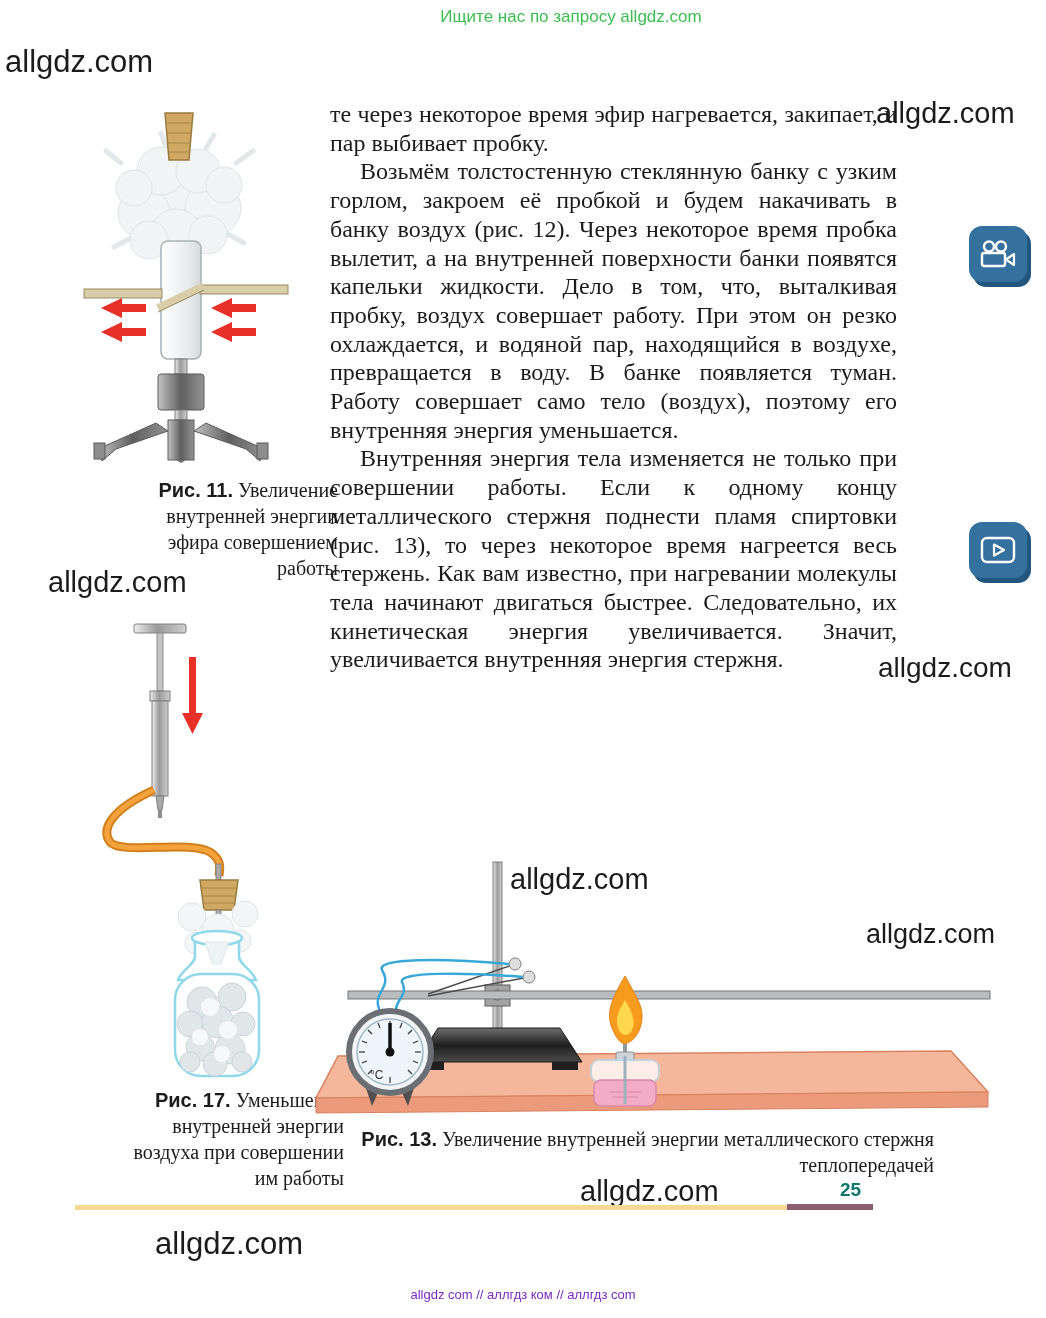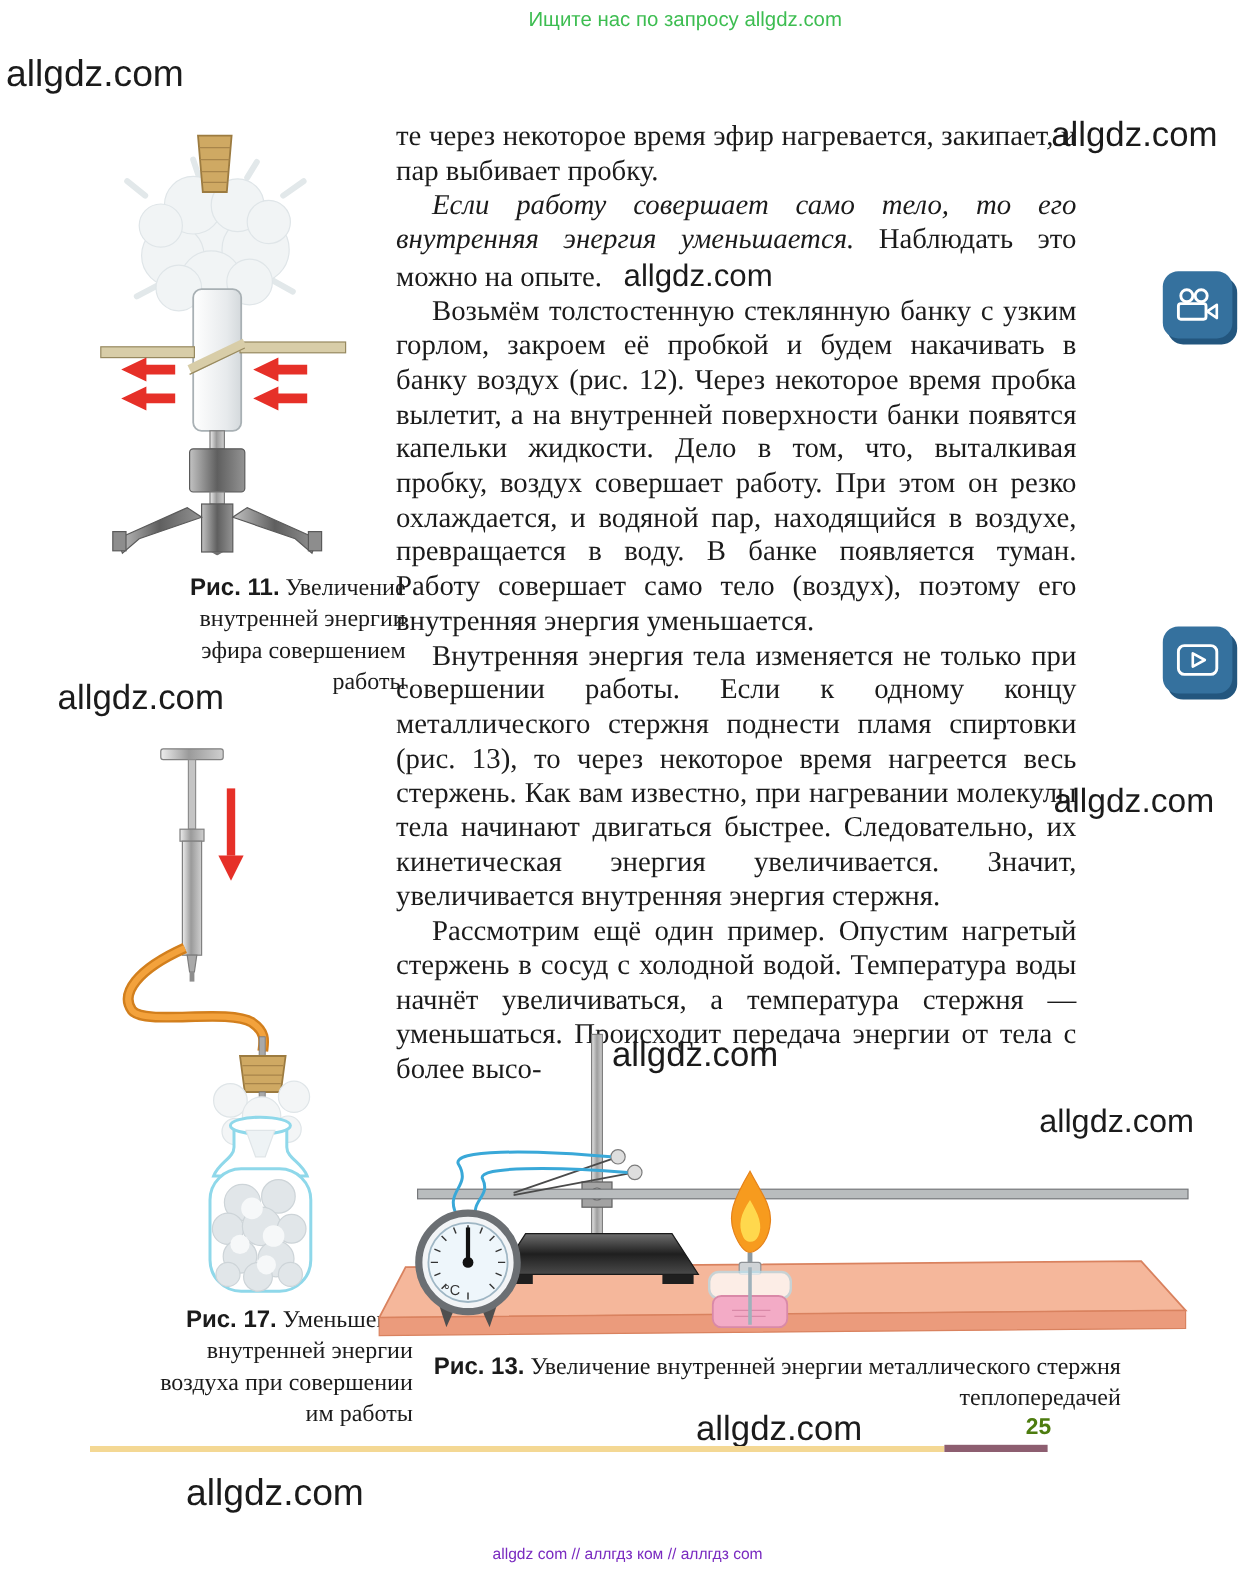--- a/index.html
+++ b/index.html
@@ -30,22 +30,22 @@
   .fig{position:absolute;}
   .fig-11{left:76px;top:93px;}
   .fig-12{left:72px;top:612px;}
   .fig-13{left:310px;top:860px;}
   .side-btn{position:absolute;width:58px;height:56px;background:#35719e;border-radius:13px;
         box-shadow:4px 5px 0 #23567e;display:flex;align-items:center;justify-content:center;cursor:pointer;}
   .btn-video{left:969px;top:226px;}
   .btn-play{left:969px;top:522px;}
   .rule-yellow{position:absolute;left:75px;top:1205px;width:712px;height:5px;background:#f4d894;}
   .rule-purple{position:absolute;left:787px;top:1204px;width:86px;height:6px;background:#8d5e70;}
-  .pagenum{position:absolute;left:840px;top:1179px;width:36px;text-align:right;
-        font-family:"Liberation Sans",sans-serif;font-weight:bold;font-size:19px;color:#4d7c0f;}
+  .pagenum{position:absolute;left:840px;top:1179px;width:36px;
+        font-family:"Liberation Sans",sans-serif;font-weight:bold;font-size:19px;color:#0f766e;}
   .footer-links{position:absolute;top:1287px;left:0;width:100%;text-align:center;
         font-family:"Liberation Sans",sans-serif;font-size:13px;color:#7a2bc0;}
 </style>
 </head>
 <body>
 
 <div class="page">
 
   <div class="header-notice">Ищите нас по запросу allgdz.com</div>
 
@@ -219,24 +219,22 @@
     </svg>
   </div>
 
   <div class="caption cap-12">
     <span class="cap-label">Рис. 17.</span>
     <span>Уменьшение внутренней энергии воздуха при совершении им работы</span>
   </div>
 
   <div class="maincol">
     <p>те через некоторое время эфир нагревается, закипает, и пар выбивает пробку.</p>
-    <p class="indent"><span class="ital">Если работу совершает само тело, то его внутренняя энергия уменьшается.</span><span> Наблюдать это можно на опыте.</span><span class="wm-inline">allgdz.com</span></p>
     <p class="indent">Возьмём толстостенную стеклянную банку с узким горлом, закроем её пробкой и будем накачивать в банку воздух (рис. 12). Через некоторое время пробка вылетит, а на внутренней поверхности банки появятся капельки жидкости. Дело в том, что, выталкивая пробку, воздух совершает работу. При этом он резко охлаждается, и водяной пар, находящийся в воздухе, превращается в воду. В банке появляется туман. Работу совершает само тело (воздух), поэтому его внутренняя энергия уменьшается.</p>
     <p class="indent">Внутренняя энергия тела изменяется не только при совершении работы. Если к одному концу металлического стержня поднести пламя спиртовки (рис. 13), то через некоторое время нагреется весь стержень. Как вам известно, при нагревании молекулы тела начинают двигаться быстрее. Следовательно, их кинетическая энергия увеличивается. Значит, увеличивается внутренняя энергия стержня.</p>
-    <p class="indent">Рассмотрим ещё один пример. Опустим нагретый стержень в сосуд с холодной водой. Температура воды начнёт увеличиваться, а температура стержня — уменьшаться. Происходит передача энергии от тела с более высо-</p>
   </div>
 
   <div class="fig fig-13">
     <svg width="685" height="258" viewBox="0 0 685 258">
       <defs>
         <linearGradient id="g-metal3" x1="0" y1="0" x2="1" y2="0">
           <stop offset="0" stop-color="#e8e8e8"></stop>
             <stop offset="0.5" stop-color="#9d9d9d"></stop>
             <stop offset="1" stop-color="#d0d0d0"></stop>
         </linearGradient>

